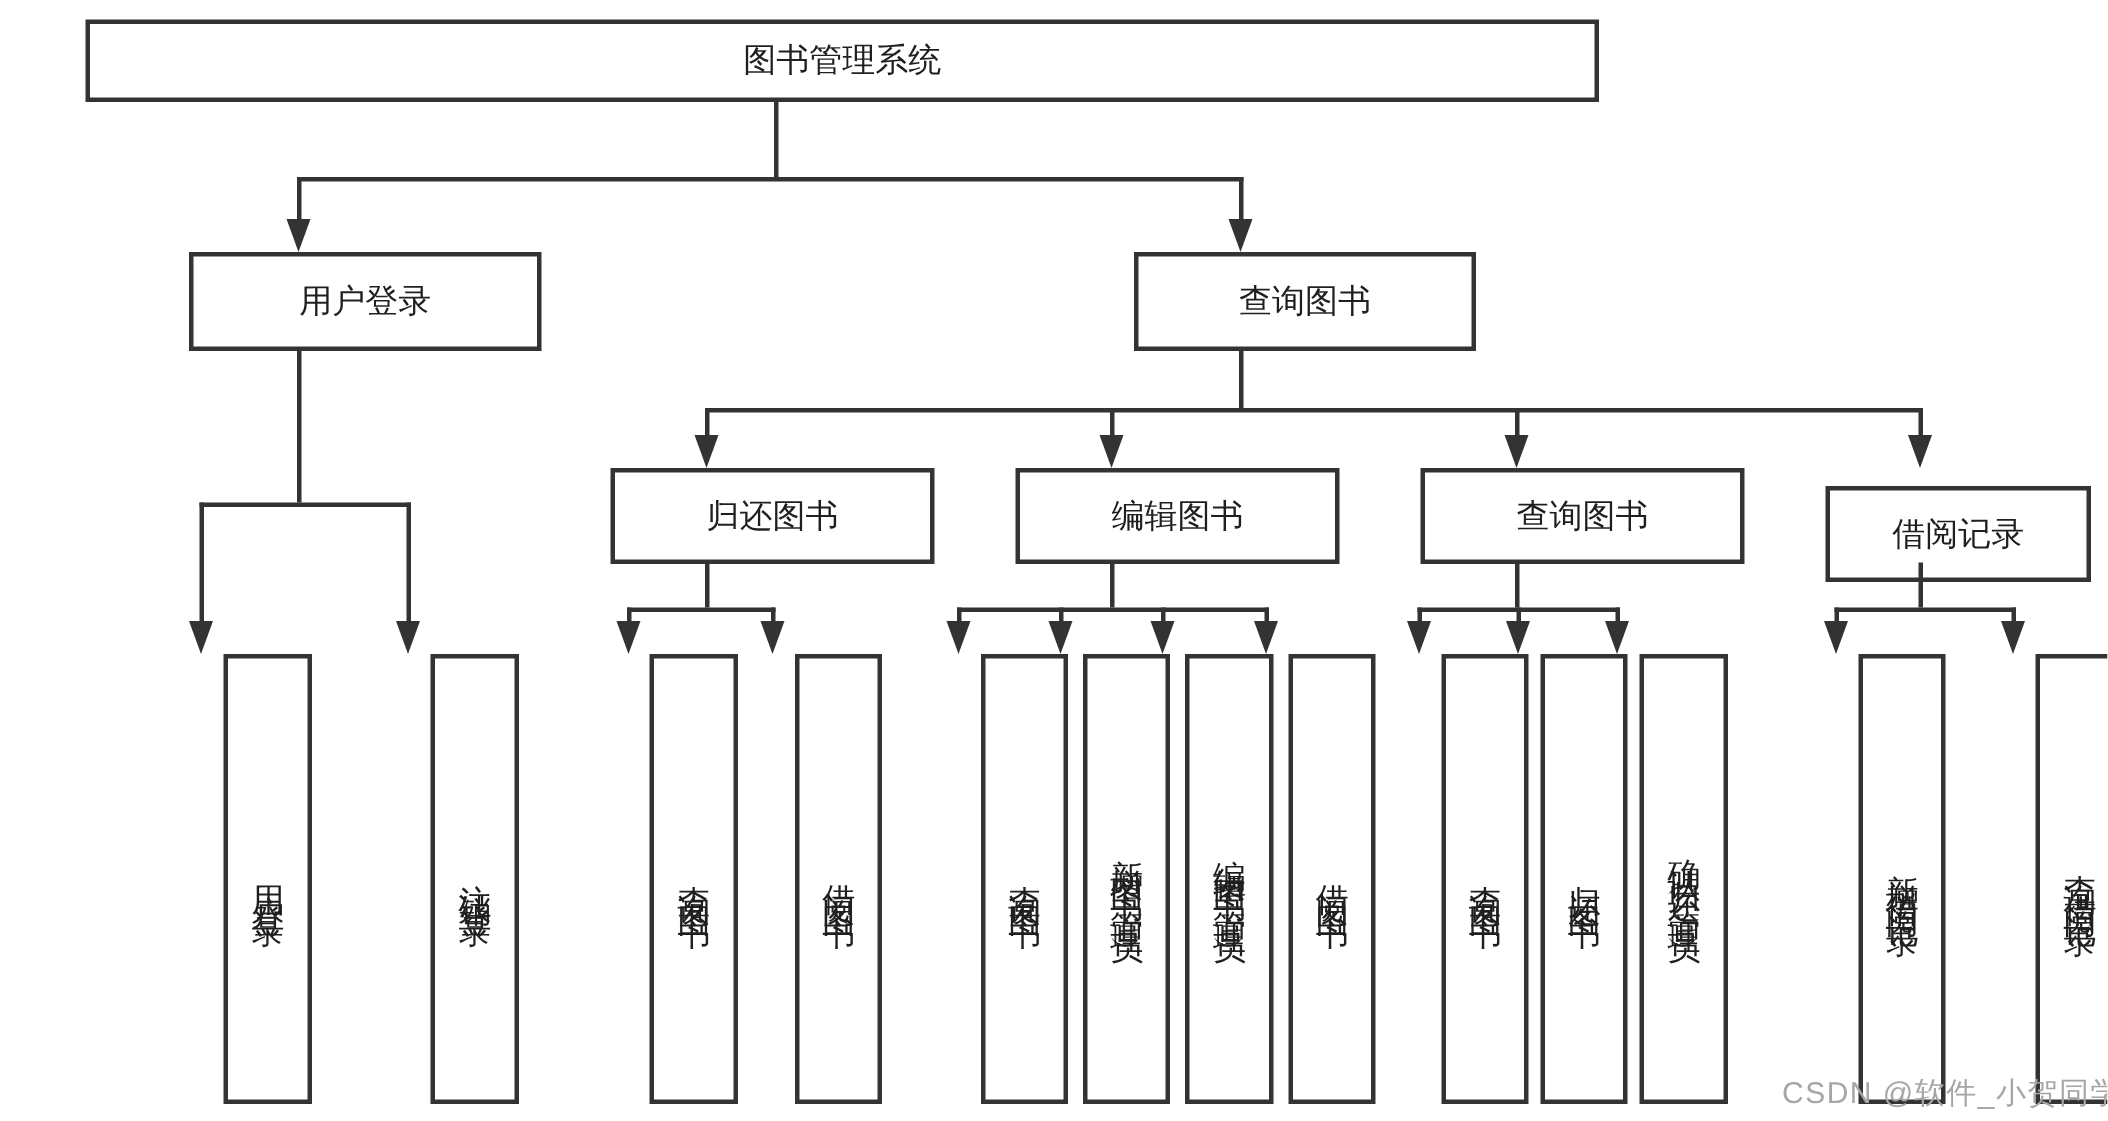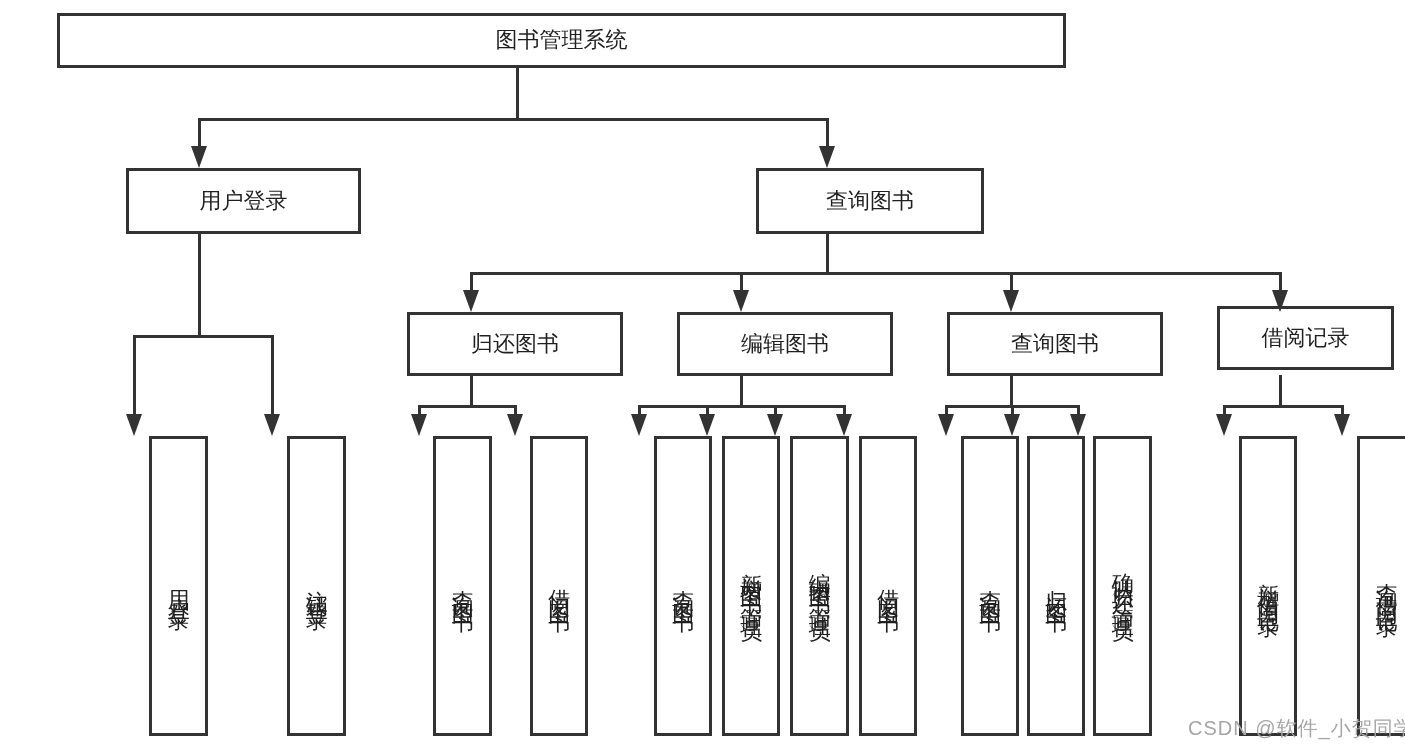--- a/index.html
+++ b/index.html
@@ -37,21 +37,21 @@
   <div class="box" style="left:82px;top:168px;width:235px;height:66px">用户登录</div>
 
   <div class="box" style="left:712px;top:168px;width:228px;height:66px">查询图书</div>
 
   <div class="box" style="left:363px;top:312px;width:216px;height:64px">归还图书</div>
 
   <div class="box" style="left:633px;top:312px;width:216px;height:64px">编辑图书</div>
 
   <div class="box" style="left:903px;top:312px;width:216px;height:64px">查询图书</div>
 
-  <div class="box" style="left:1173px;top:306px;width:177px;height:64px">借阅记录</div>
+  <div class="box" style="left:1173px;top:324px;width:177px;height:64px">借阅记录</div>
 
   <div class="box vbox" style="left:105px;top:436px;width:59px;height:300px">用户登录</div>
 
   <div class="box vbox" style="left:243px;top:436px;width:59px;height:300px">注销登录</div>
 
   <div class="box vbox" style="left:389px;top:436px;width:59px;height:300px">查询图书</div>
 
   <div class="box vbox" style="left:486px;top:436px;width:58px;height:300px">借阅图书</div>
 
   <div class="box vbox" style="left:610px;top:436px;width:58px;height:300px">查询图书</div>

